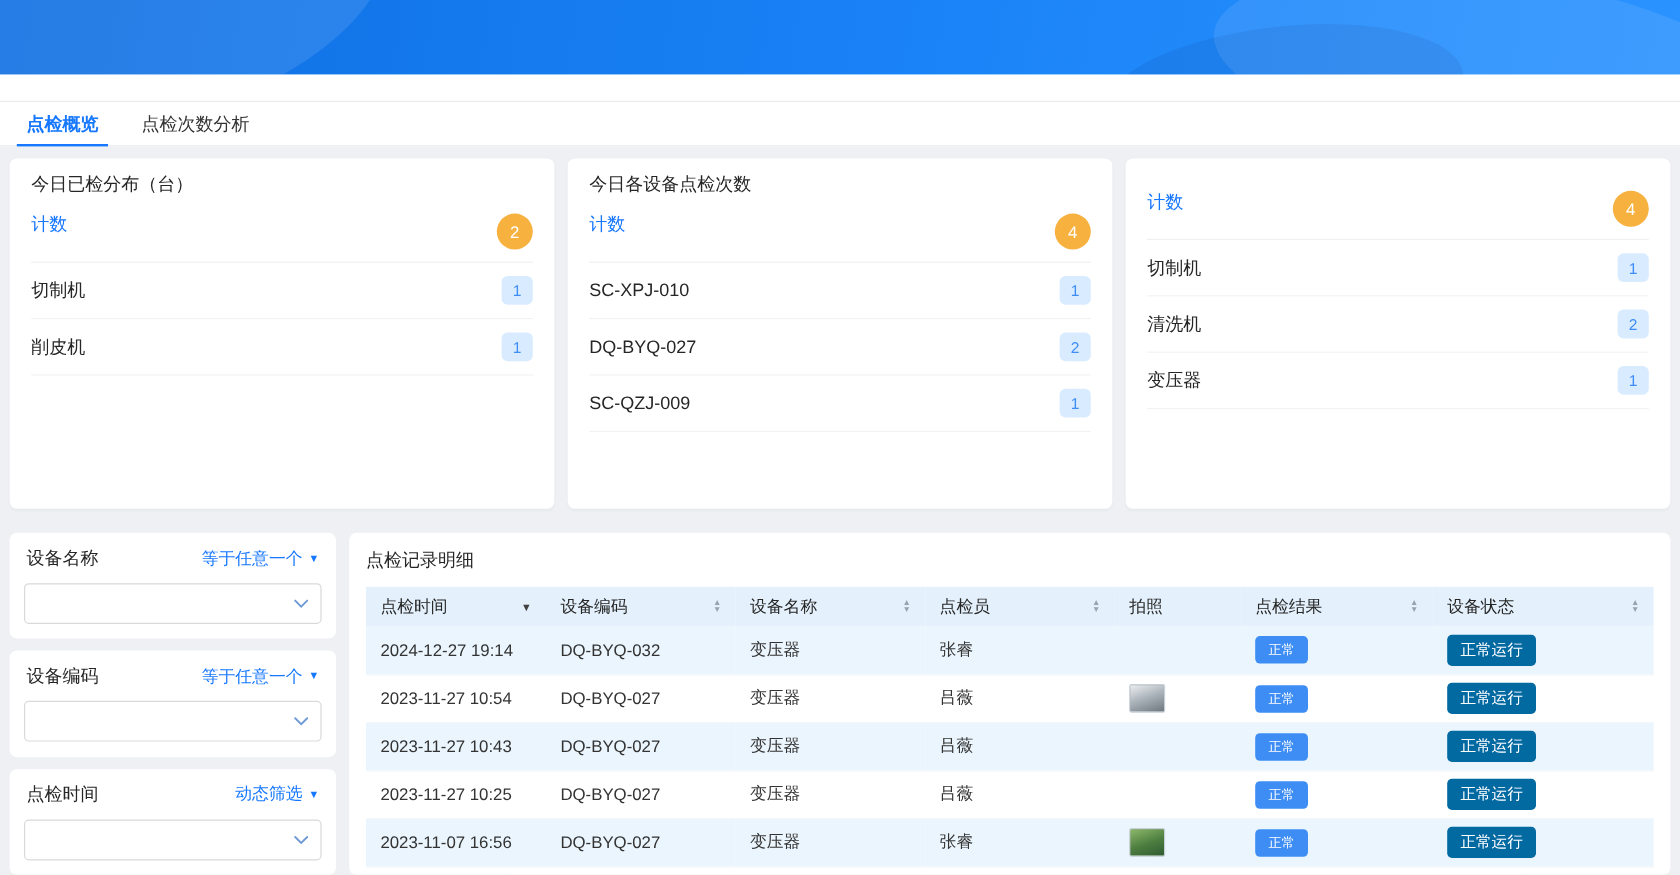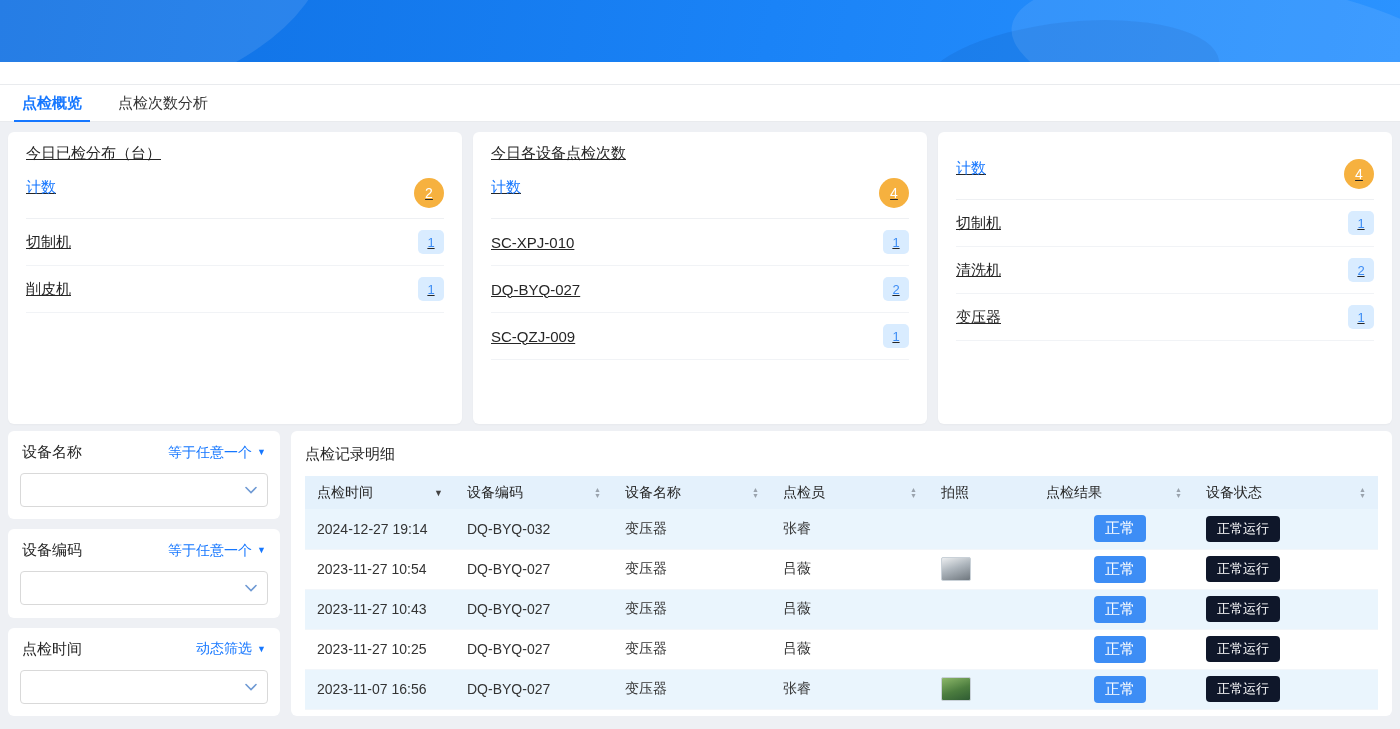--- a/index.html
+++ b/index.html
@@ -49,21 +49,21 @@
   }
   .tab.active { color: #1677ff; font-weight: 600; }
   .tab.active::after {
     content: ""; position: absolute; left: 10px; right: 10px; bottom: -1px;
     height: 2px; background: #1677ff;
   }
 
   
   .content { padding: 10px 8px 8px; }
 
-  .cards { display: flex; gap: 11px; margin-bottom: 7px; text-decoration: underline; }
+  .cards { display: flex; gap: 11px; margin-bottom: 20px; }
   .card {
     flex: 1; background: #fff; border-radius: 6px;
     padding: 12px 18px; height: 292px;
     box-shadow: 0 1px 2px rgba(0,0,0,0.03);
     overflow: hidden;
   }
   .card-head { display: flex; justify-content: space-between; align-items: center; }
   .card-title { font-size: 15px; color: #262626; }
   .card-actions { display: flex; gap: 12px; align-items: center; }
   .card-actions .act { cursor: pointer; display: inline-flex; }
@@ -122,24 +122,24 @@
   tbody tr:nth-child(odd) { background: #eaf5fd; }
   tbody tr:nth-child(even) { background: #fff; }
   tbody tr td { border-bottom: 1px solid #f2f6fa; }
 
   .sort-desc { color: #434343; font-size: 9px; cursor: pointer; }
   .sort-both { display: inline-flex; flex-direction: column; line-height: 6px; cursor: pointer; }
   .sort-both span { font-size: 7px; color: #9aa3ad; }
 
   .badge-result {
     display: inline-block; background: #3d8df5; color: #fff;
-    border-radius: 4px; padding: 4px 11px; font-size: 15px; margin-left: 48px;
+    border-radius: 4px; padding: 4px 11px; font-size: 11px;
   }
   .badge-status {
-    display: inline-block; background: #0f172a; color: #fff;
+    display: inline-block; background: #0369a1; color: #fff;
     border-radius: 4px; padding: 4px 11px; font-size: 13px;
   }
 
   .thumb { width: 30px; height: 24px; border-radius: 2px; border: 1px solid #c9d1d8; cursor: pointer; }
   .thumb-machine { background: linear-gradient(160deg, #eceef0 0%, #aeb6bd 45%, #6f777e 100%); }
   .thumb-circuit { background: linear-gradient(160deg, #8db86a 0%, #4c7d3f 55%, #2f5c33 100%); }
 </style>
 </head>
 <body>
 

